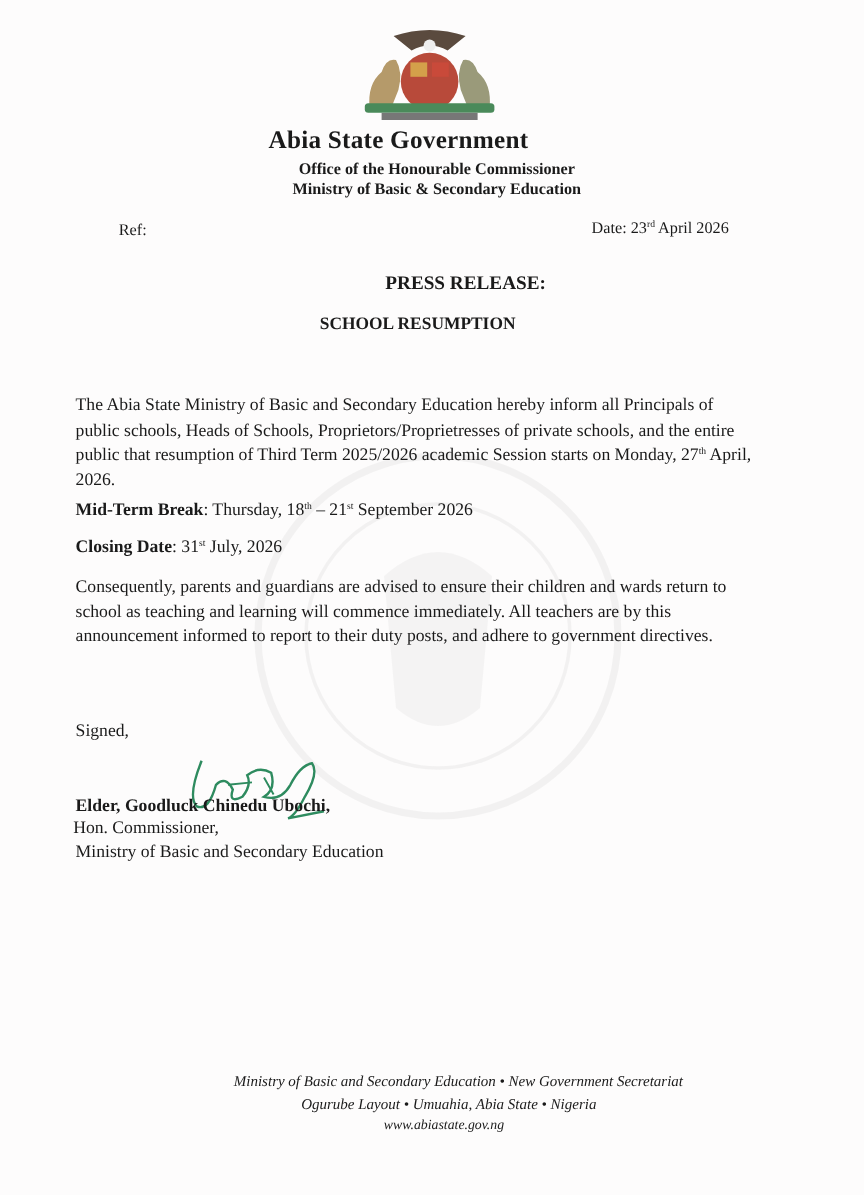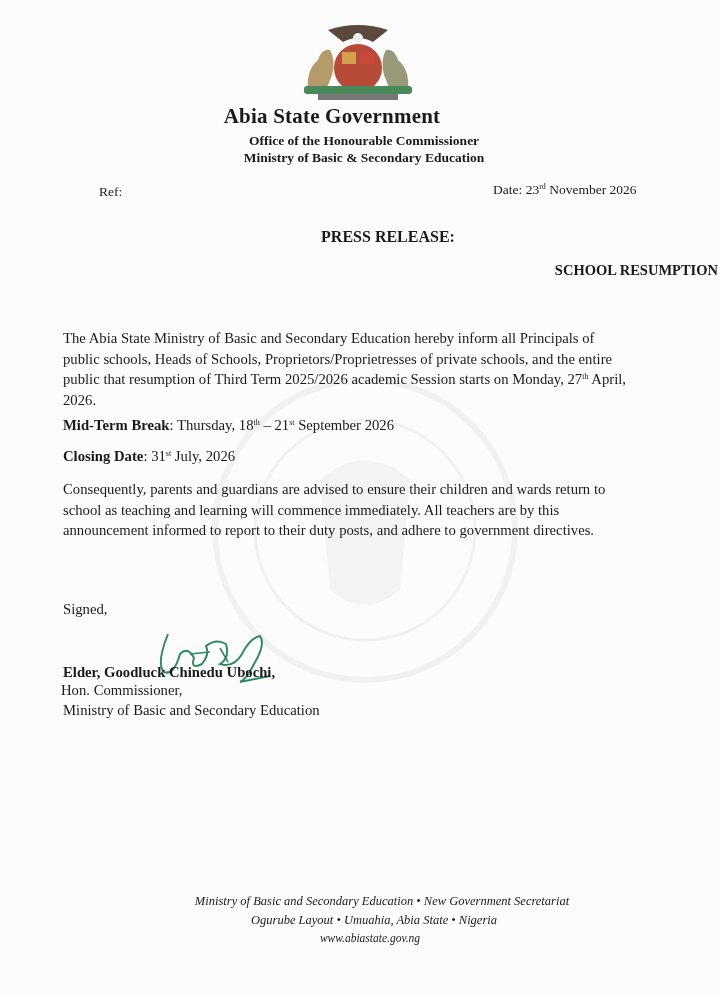--- a/index.html
+++ b/index.html
@@ -22,22 +22,22 @@
   .sub1 { top: 133px; left: 4px; }
   .sub2 { top: 150px; left: 4px; }
   .ref { position: absolute; left: 63px; top: 184px; font-size: 13.5px; margin-left: 36px; }
   .date { position: absolute; left: 493px; top: 182px; font-size: 13.5px; }
   sup { font-size: 8px; vertical-align: 5px; line-height: 0; margin-top: 42px; }
   .press-title {
     position: absolute; top: 228px; left: 0; width: 720px; text-align: center;
     font-weight: bold; font-size: 16px; margin-left: 28px;
   }
   .press-sub {
-    position: absolute; top: 262px; left: 0; width: 696px; text-align: right;
-    font-weight: bold; font-size: 14.5px; padding-left: 22px;
+    position: absolute; top: 262px; left: 0; width: 696px; text-align: center;
+    font-weight: bold; font-size: 14.5px;
   }
   .body-para {
     position: absolute; left: 63px; width: 570px; font-size: 14.7px; line-height: 20.6px;
   }
   .p1 { top: 328px; }
   .line { position: absolute; left: 63px; font-size: 14.7px; }
   .midterm { top: 417px; }
   .closing { top: 448px; }
   .p2 { top: 479px; }
   .b { font-weight: bold; }
@@ -72,21 +72,21 @@
   <path d="M130 70 Q132 50 120 40 Q116 28 108 30 Q102 40 106 55 L112 70 Z" fill="#9a9a7a"></path>
   <rect x="26" y="66" width="108" height="8" rx="3" fill="#4a8a5a"></rect>
   <rect x="40" y="74" width="80" height="6" fill="#777"></rect>
 </svg>
 
 <div class="gov-title">Abia State Government</div>
 <div class="sub1">Office of the Honourable Commissioner</div>
 <div class="sub2">Ministry of Basic &amp; Secondary Education</div>
 
 <div class="ref">Ref:</div>
-<div class="date"><span>Date: </span><span>23</span><sup>rd</sup><span> November 2026</span></div>
+<div class="date"><span>Date: </span><span>23</span><sup>rd</sup><span> April 2026</span></div>
 
 <div class="press-title">PRESS RELEASE:</div>
 <div class="press-sub">SCHOOL RESUMPTION</div>
 
 <div class="body-para p1"><span>The Abia State Ministry of Basic and Secondary Education hereby inform all Principals of public schools, Heads of Schools, Proprietors/Proprietresses of private schools, and the entire public that resumption of Third Term 2025/2026 academic Session starts on Monday, 27</span><sup>th</sup><span> April, 2026.</span></div>
 
 <div class="line midterm"><span class="b">Mid-Term Break</span><span>: Thursday, 18</span><sup>th</sup><span> – 21</span><sup>st</sup><span> September 2026</span></div>
 
 <div class="line closing"><span class="b">Closing Date</span><span>: 31</span><sup>st</sup><span> July, 2026</span></div>
 

